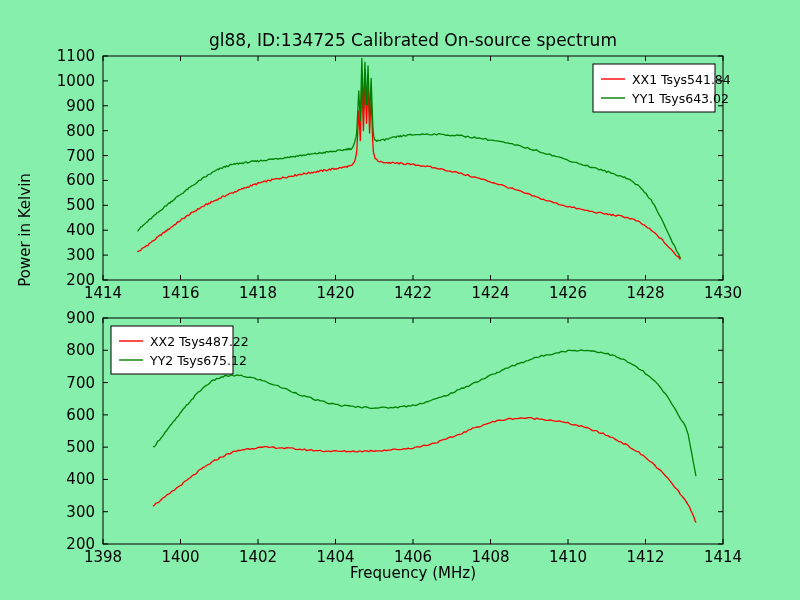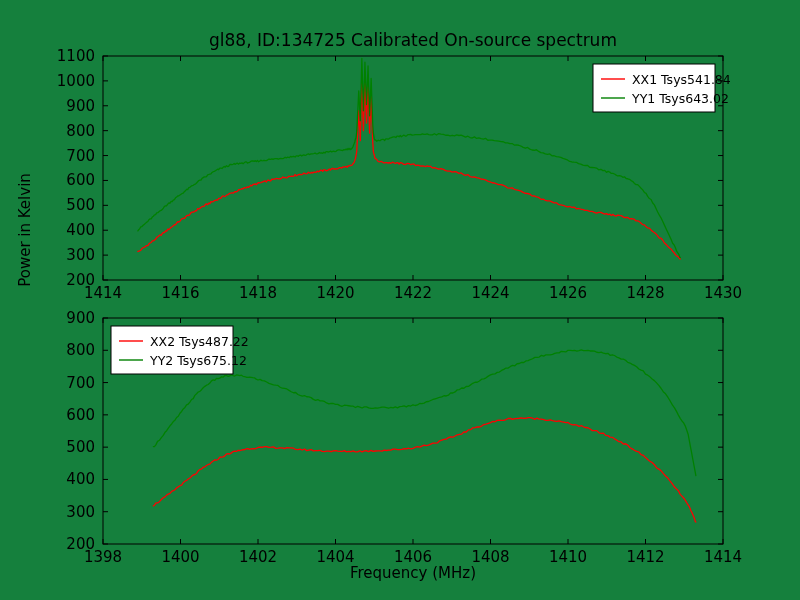--- a/index.html
+++ b/index.html
@@ -10,21 +10,21 @@
   body {
     width: 800px;
     height: 600px;
     font-family: "DejaVu Sans", sans-serif;
     overflow: hidden;
   }
   #figure {
     position: relative;
     width: 800px;
     height: 600px;
-    background: #15803d;
+    background: #86efac;
   }
   #plot-svg {
     position: absolute;
     top: 0;
     left: 0;
     width: 800px;
     height: 600px;
     display: block;
   }
   .axis-frame {

